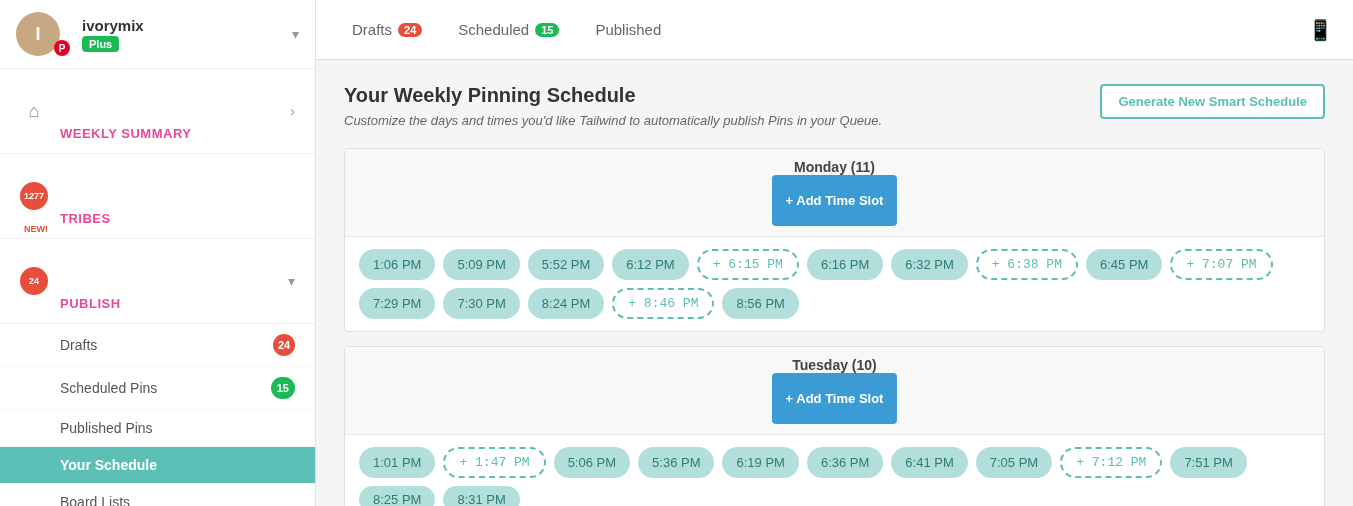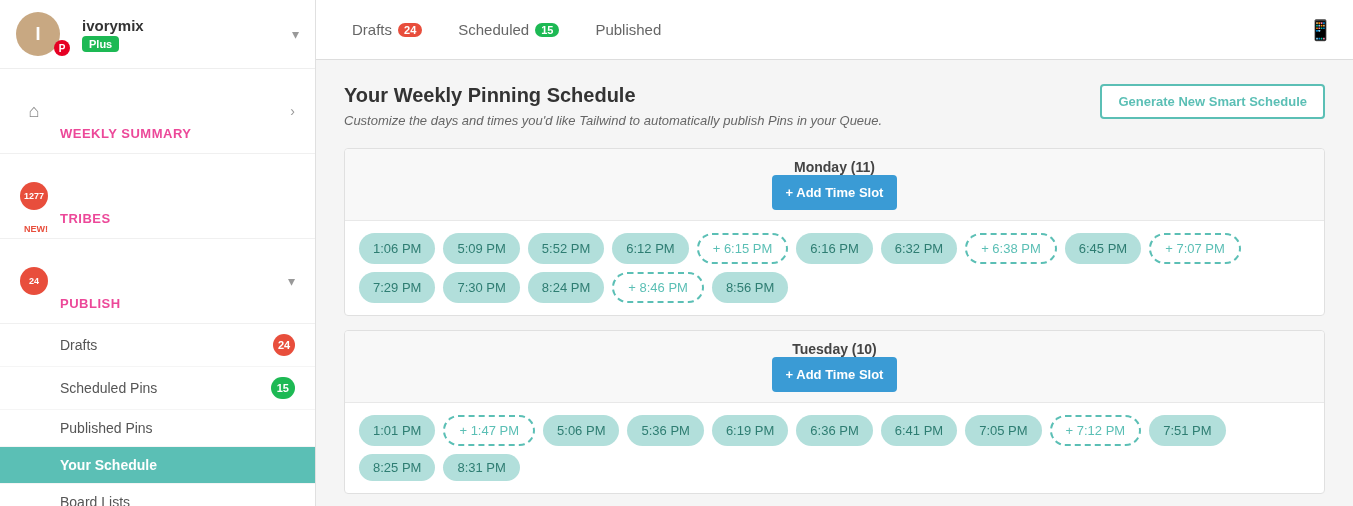--- a/index.html
+++ b/index.html
@@ -249,21 +249,21 @@
     }
     .day-title {
       font-size: 14px;
       font-weight: 700;
       color: #444;
     }
     .add-slot-btn {
       background: #3a9bd5;
       color: #fff;
       border: none;
-      padding: 10px 14px;
+      padding: 18px 14px;
       border-radius: 4px;
       font-size: 13px;
       font-weight: 600;
       cursor: pointer;
       display: flex;
       align-items: center;
       gap: 4px;
     }
 
     .time-slots {
@@ -282,20 +282,21 @@
       font-weight: 500;
       cursor: pointer;
     }
     .time-slot.dashed {
       background: #fff;
       border: 2px dashed #5bbfb5;
       color: #5bbfb5;
       display: flex;
       align-items: center;
       gap: 4px;
+      font-family: Liberation Mono, monospace;
     }
   </style>
 </head>
 <body>
 
 <div id="sidebar">
 
   <div class="sidebar-user">
     <div class="avatar-wrap">
       <div class="sidebar-avatar">I</div>

